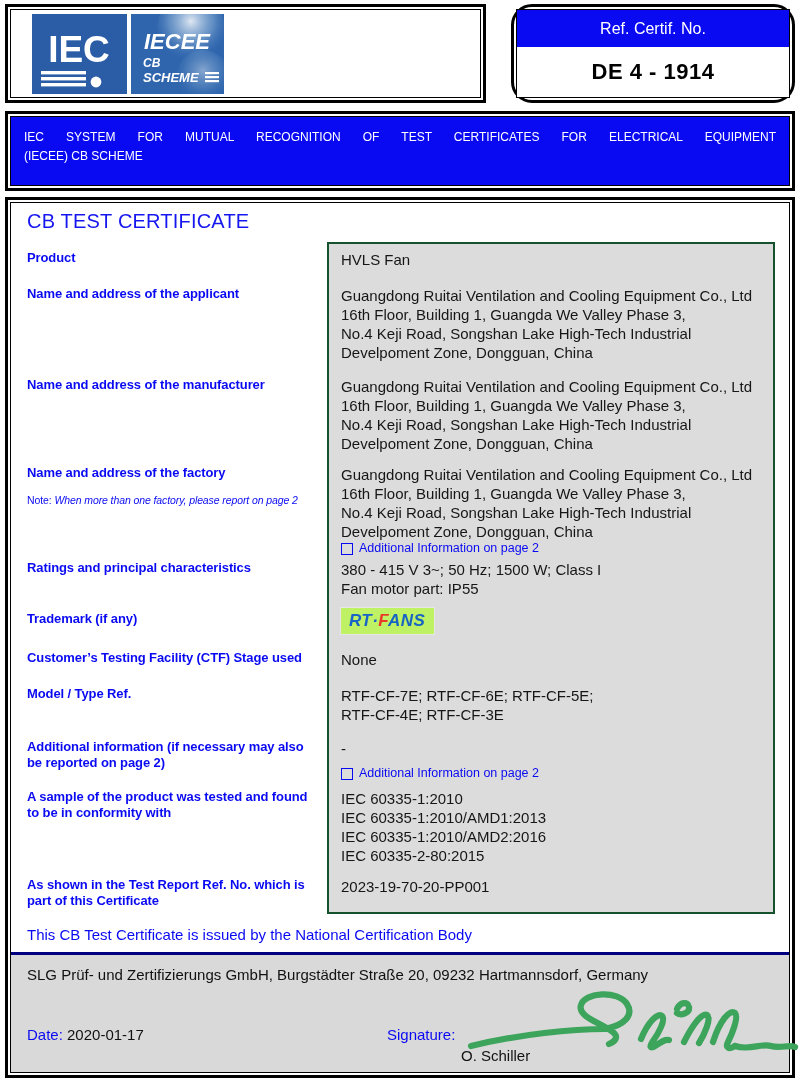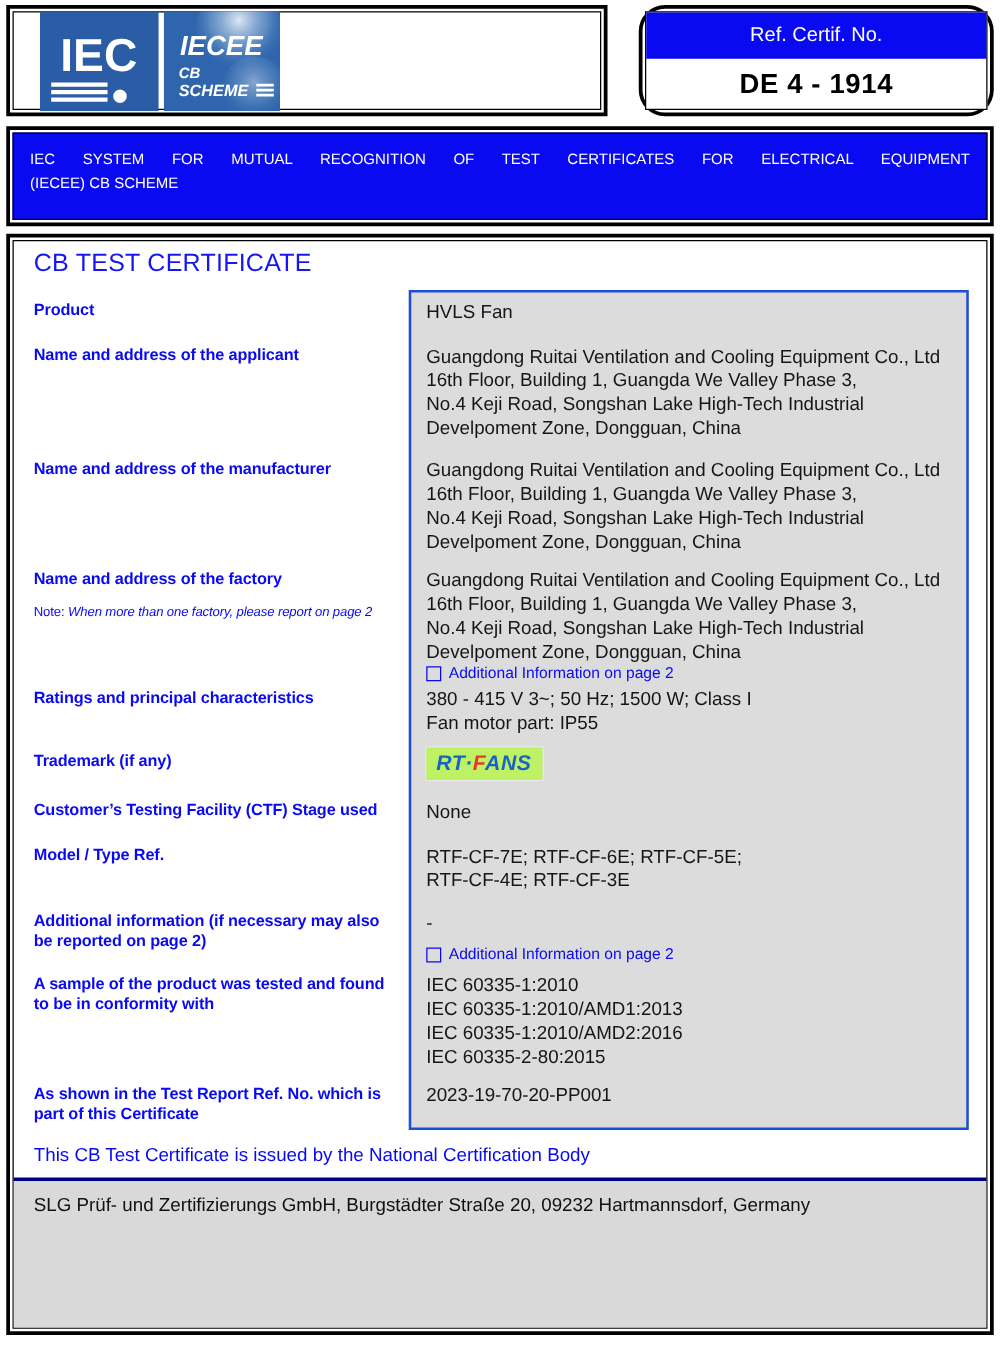--- a/index.html
+++ b/index.html
@@ -2,38 +2,38 @@
 <html><head>
 <meta charset="utf-8">
 <style>
   html,body{margin:0;padding:0;background:#fff;}
   body{width:800px;height:1080px;font-family:"Liberation Sans","DejaVu Sans",sans-serif;color:#111;overflow:hidden;}
   .page{padding:4px 5px 0 5px;}
   
   .frame{border:3px solid #000;padding:2px;background:#fff;box-sizing:border-box;}
   .frame-inner{border:1px solid #000;box-sizing:border-box;height:100%;background:#fff;display:flex;flex-direction:column;}
   
-  .header-row{display:flex;gap:25px;height:89px;}
+  .header-row{display:flex;gap:25px;height:99px;}
   .logo-box{width:481px;}
   .logo-box .frame-inner{flex-direction:row;align-items:center;padding-left:21px;gap:4px;}
   .ref-box{flex:1;border-radius:21px;}
   .ref-head{background:#0a0af2;color:#fff;text-align:center;font-size:16px;height:37px;line-height:37px;}
   .ref-val{flex:1;display:flex;align-items:center;justify-content:center;font-weight:bold;font-size:22px;letter-spacing:.5px;color:#000;}
   .gap8{height:8px;}.gap6{height:6px;}
   
   .banner .frame-inner{background:#0a0af2;}
   .banner-inner{color:#fff;font-size:12px;line-height:19px;padding:11px 13px 19px 13px;}
   .banner-l1{text-align:justify;text-align-last:justify;}
   
   .main-frame{height:881px;}
   .main-pad{padding:4px 14px 0 14px;}
   .title{color:#1616f0;font-size:20px;line-height:24px;margin:2px 0 9px 2px;letter-spacing:.2px;}
   .tbl{display:flex;}
   .labels-col{width:302px;box-sizing:border-box;padding-right:8px;}
-  .values-box{flex:1;background:#dcdcdc;border:2px solid #1d4ed8;box-sizing:border-box;}
+  .values-box{flex:1;background:#dcdcdc;border:2px solid #14532d;box-sizing:border-box;}
   .lrow,.vrow{box-sizing:border-box;}
   .lrow{color:#0a0af2;font-weight:bold;font-size:13px;line-height:16px;padding:8px 0 0 2px;letter-spacing:-.1px;}
   .vrow{font-size:15px;line-height:19px;padding:6px 10px 0 12px;color:#161616;}
   .vtext{white-space:pre-line;}
   .r1{height:36px;}.r2{height:91px;}.r3{height:88px;}.r4{height:95px;}.r5{height:51px;}
   .r6{height:39px;}.r7{height:36px;}.r8{height:53px;}.r9{height:50px;}.r10{height:88px;}.r11{height:41px;}
   .note{margin-top:13px;font-size:10.5px;line-height:13px;font-weight:normal;color:#0a0af2;}
   .note-em{font-style:italic;}
   .checkline{color:#0a0af2;font-size:12.5px;line-height:15px;display:flex;align-items:center;gap:6px;margin-top:0;}
   .cbox{width:10px;height:10px;border:1.6px solid #0a0af2;display:inline-block;flex:none;background:#dcdcdc;}
@@ -175,17 +175,37 @@
           </div>
         </div>
 
         <div class="issued">This CB Test Certificate is issued by the National Certification Body</div>
       </div>
 
       <div class="navy"></div>
 
       <div class="footer">
         <div class="ncb">SLG Prüf- und Zertifizierungs GmbH, Burgstädter Straße 20, 09232 Hartmannsdorf, Germany</div>
+        <div class="sigrow">
+          <div class="datecell">
+            <span class="blue">Date:</span>
+            <span> 2020-01-17</span>
+          </div>
+          <div class="sigcell">
+            <span class="blue">Signature:</span>
+            <div class="signatory">O. Schiller</div>
+            <svg class="sigimg" viewBox="0 0 336 84">
+              <g fill="none" stroke="#3da45c" stroke-width="6.2" stroke-linecap="round" stroke-linejoin="round">
+                <path d="M6,64 C55,52 108,47 140,47 C160,43 169,33 162,22 C153,8 120,10 116,23 C112,35 137,41 149,51 C153,55 151,59 144,62"></path>
+                <path d="M176,57 C183,40 193,30 197,34 C201,38 193,52 188,59 C184,65 185,67 190,64 C196,60 200,57 204,58"></path>
+                <path d="M212,27 C215,20 223,19 224,25 C225,31 216,34 212,31"></path>
+                <path d="M219,60 C227,44 237,30 242,33 C247,36 239,53 234,61"></path>
+                <path d="M248,60 C255,38 265,27 270,31 C274,35 267,52 263,60 C260,66 264,68 270,64"></path>
+                <path d="M270,64 C284,69 296,61 306,64 C316,67 324,62 330,65"></path>
+              </g>
+            </svg>
+          </div>
+        </div>
       </div>
 
     </div>
   </div>
 </div>
 
 </body></html>

